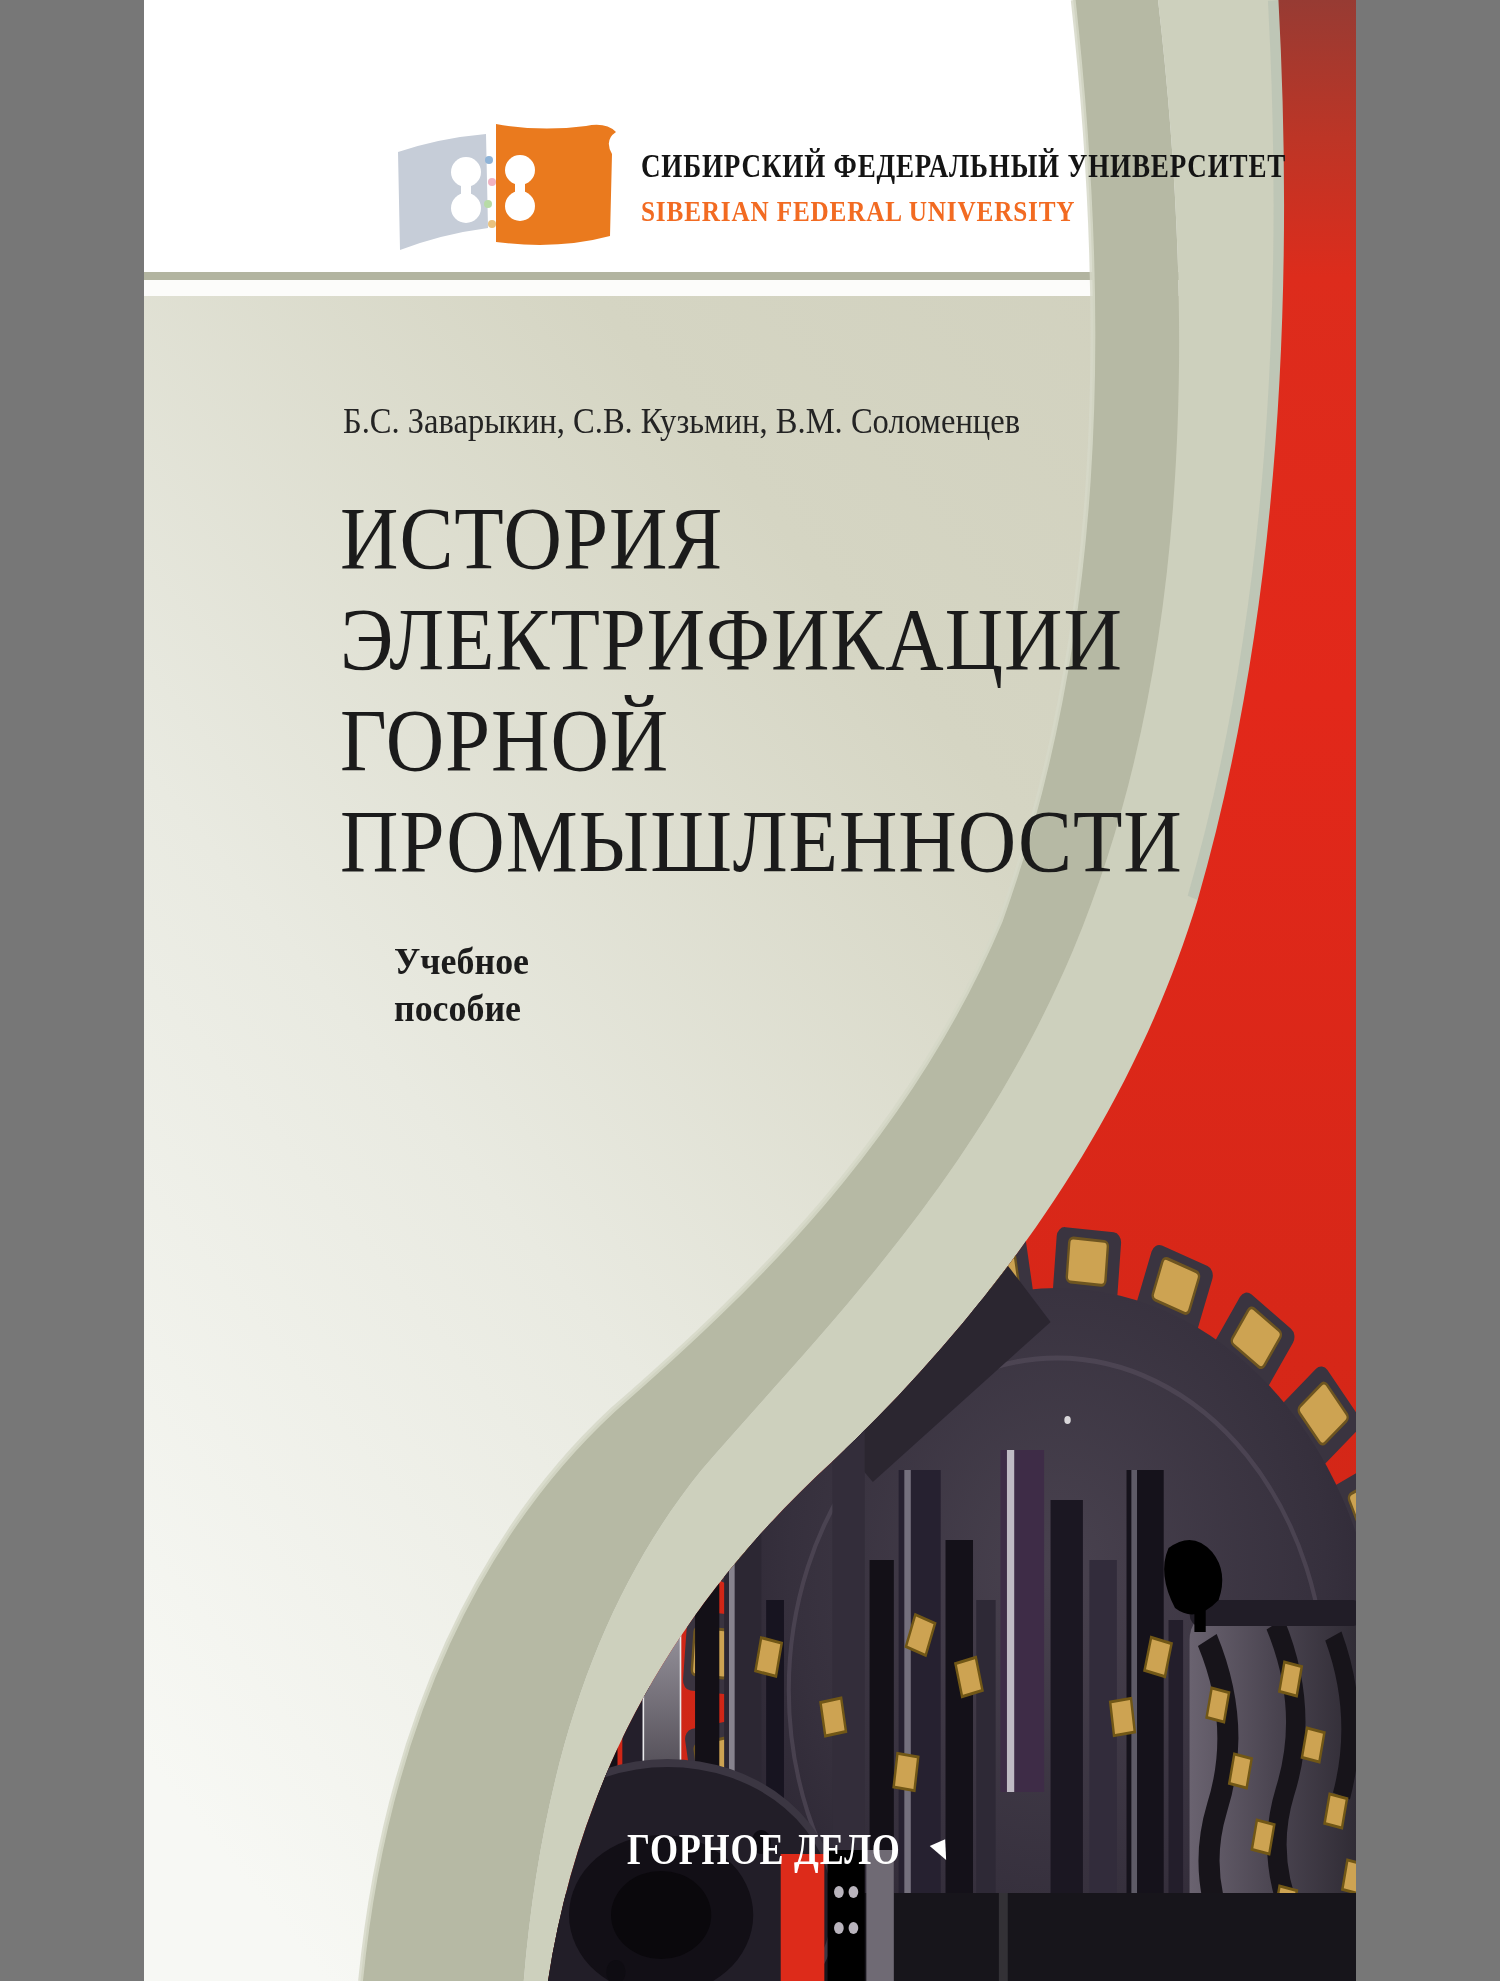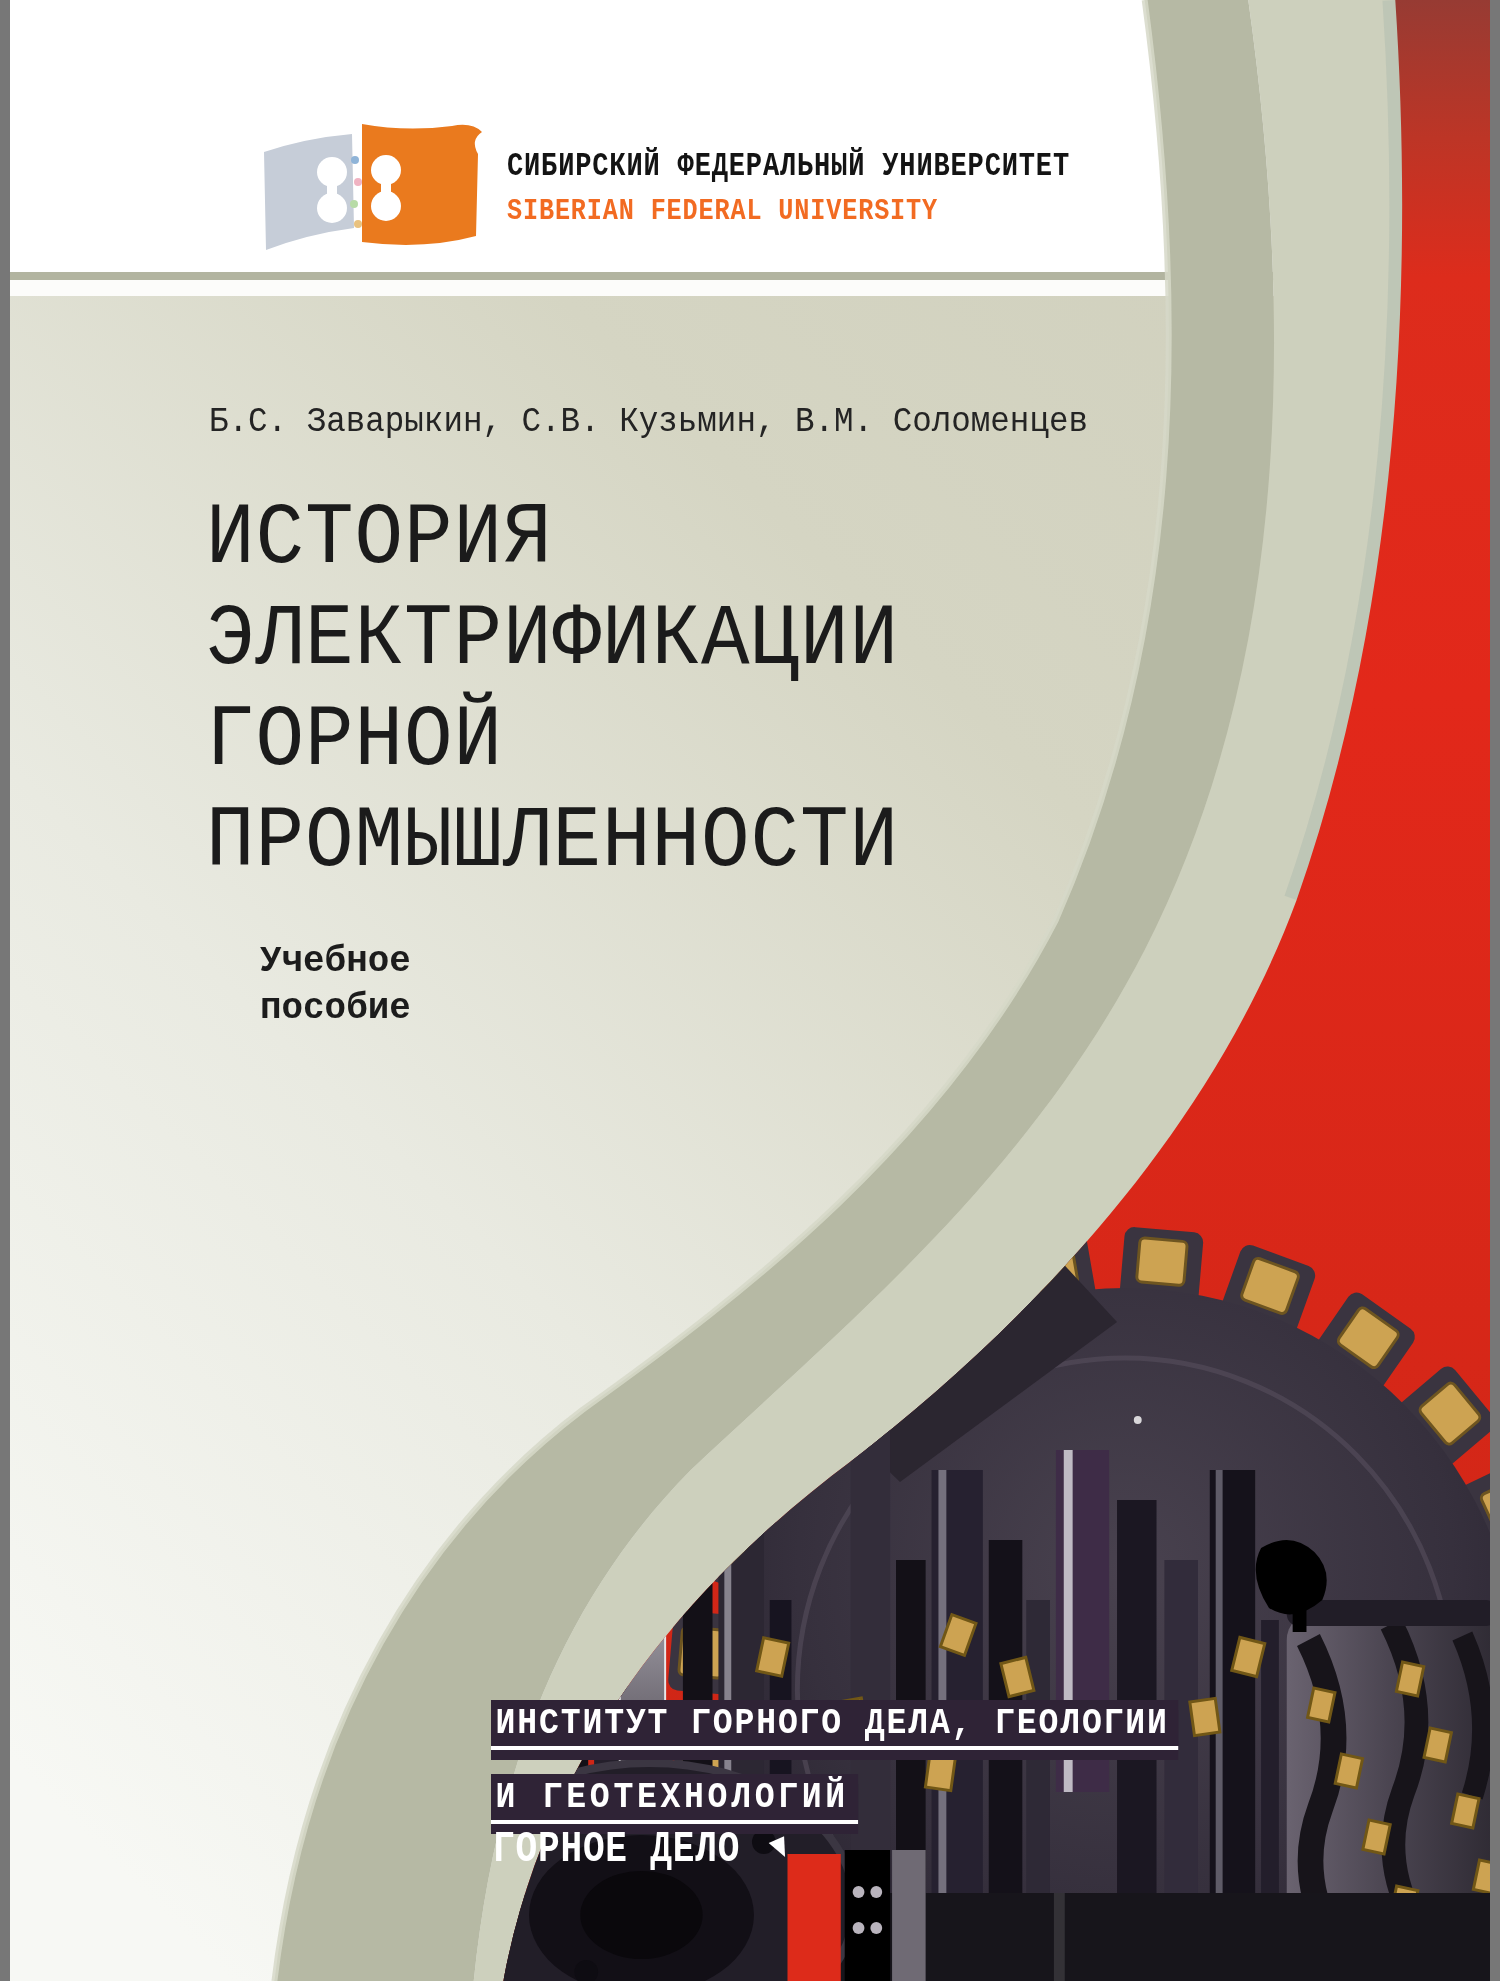--- a/index.html
+++ b/index.html
@@ -1,18 +1,18 @@
 <!DOCTYPE html>
 <html style="--accent-red: #e0291b; --red-dark: #9a3b32; --orange: #ea7a1e; --orange-text: #f26b22; --cream: #d2d2bf; --cream-light: #f6f7f3; --khaki-band: #b6b9a4; --sage-band: #cdd0bd; --title-text: #1b1b1b; --institute-band: #2f2336; --gold: #cda352; --photo-dark: #1a171e; --logo-gray: #c6cdd8;"><head>
 <meta charset="utf-8">
 <style>
   html,body{margin:0;padding:0;background:#777;}
   .cover{
-    position:relative;width:1480px;height:1981px;overflow:hidden;
-    font-family:Liberation Mono, monospace;background:#fff;margin:0 auto;
+    position:relative;width:1212px;height:1981px;overflow:hidden;
+    font-family:Liberation Serif, serif;background:#fff;margin:0 auto;
   }
   .cover svg.bg{position:absolute;left:0;top:0;width:100%;height:100%;display:block;}
 
   .univ-ru{
     position:absolute;left:497px;top:148px;font-size:33px;font-weight:700;
     color:#141414;letter-spacing:1px;transform:scaleX(.82);transform-origin:left top;
     white-space:nowrap;
   }
   .univ-en{
     position:absolute;left:497px;top:194px;font-size:30px;font-weight:700;
@@ -276,21 +276,17 @@
     <span>ГОРНОЙ</span>
     <span>ПРОМЫШЛЕННОСТИ</span>
   </h1>
 
   <div class="subtitle">
     <span>Учебное</span>
     <span>пособие</span>
   </div>
 
 
-  <div class="inst">
-    <div class="inst-line">ИНСТИТУТ ГОРНОГО ДЕЛА, ГЕОЛОГИИ</div>
-    <div class="inst-line">И ГЕОТЕХНОЛОГИЙ</div>
-  </div>
   <div class="program">
     <span>ГОРНОЕ ДЕЛО</span><span class="cursor-tri"></span>
   </div>
 
 </div>
 
 </body></html>

